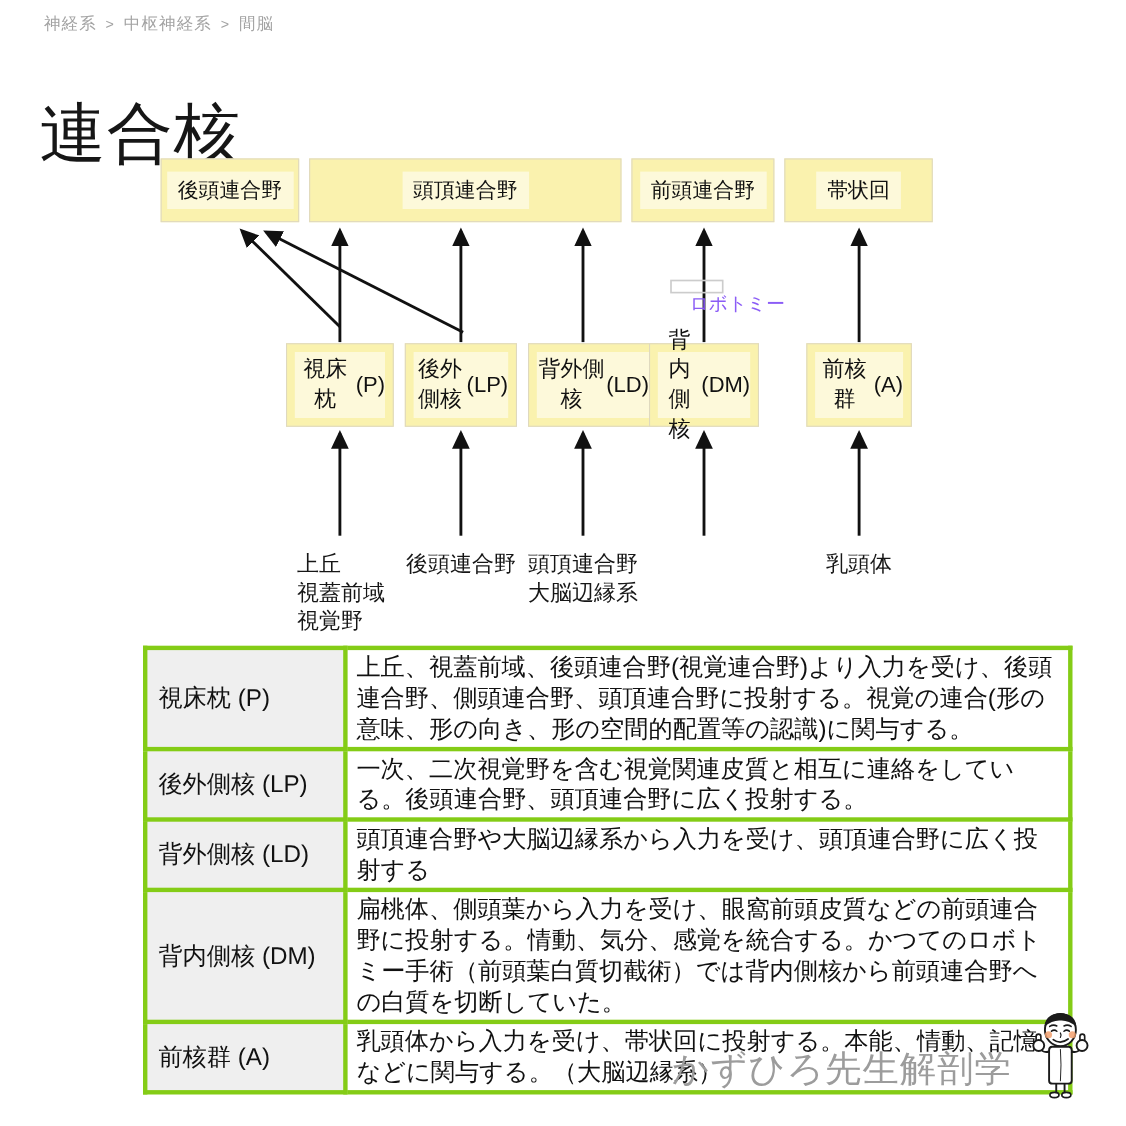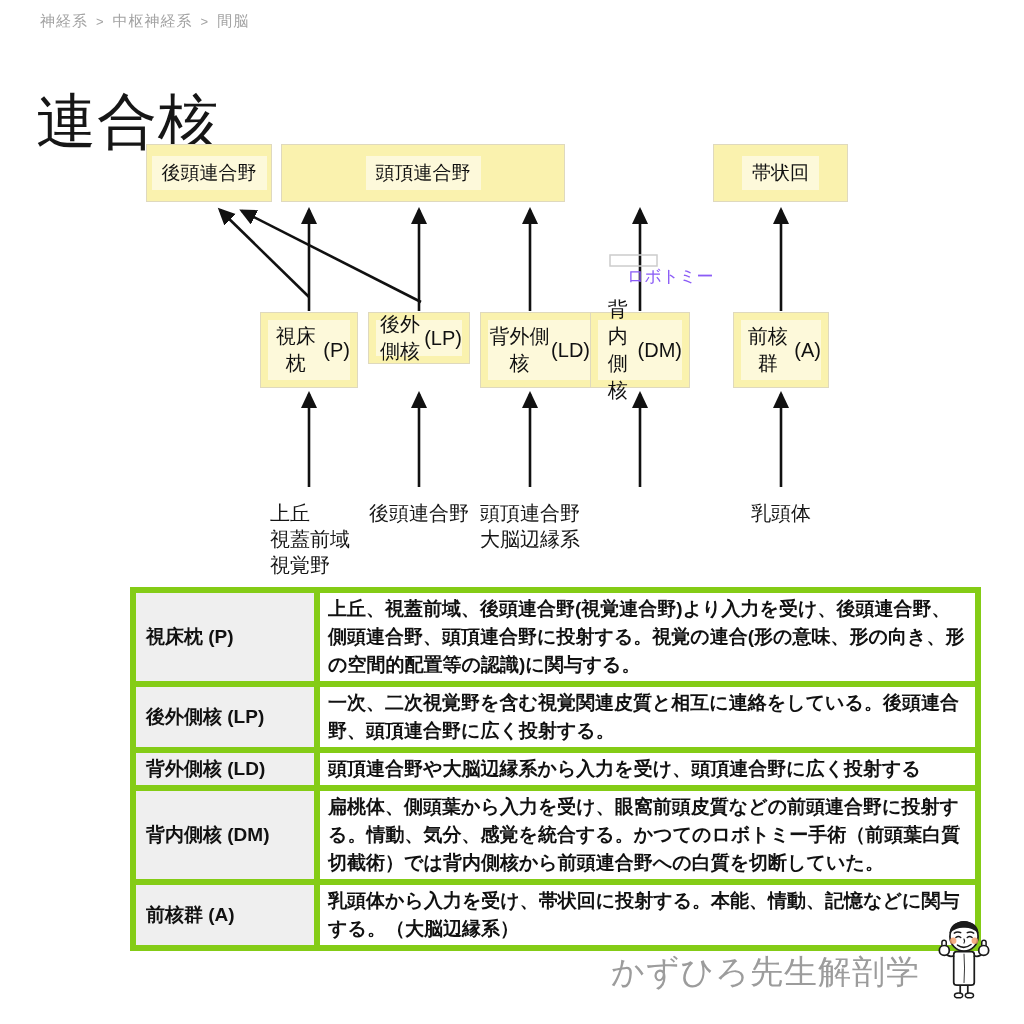--- a/index.html
+++ b/index.html
@@ -22,22 +22,22 @@
     font-size:20px;line-height:27px;text-align:center;}
   
   .arrows{position:absolute;left:0;top:0;width:1024px;height:1024px;pointer-events:none;}
   
   .lobotomy-label{position:absolute;left:627px;top:265px;font-size:17px;color:#8b5cf6;}
   
   .input-label{position:absolute;font-size:20px;line-height:26px;color:#161616;}
   .input-label.centered{text-align:center;}
   
   .info-table{position:absolute;left:130px;top:587px;border-collapse:collapse;table-layout:fixed;}
-  .info-table th,.info-table td{border:6px solid #84cc16;font-size:19px;line-height:28px;
-    font-weight:bold;vertical-align:middle;}
+  .info-table th,.info-table td{border:4px solid #84cc16;font-size:22px;line-height:28px;
+    font-weight:normal;vertical-align:middle;}
   .info-table th{width:148px;background:#efefef;text-align:left;padding:2px 20px 2px 10px;white-space:nowrap;}
   .info-table td{width:639px;padding:2px 8px;text-align:left;}
   
   .brand-text{position:absolute;left:420px;top:950px;width:500px;text-align:right;
     font-size:33px;color:#9c9c9c;letter-spacing:1px;}
   .mascot{position:absolute;left:931px;top:918px;width:66px;height:92px;}
 </style>
 </head>
 <body>
 
@@ -77,33 +77,36 @@
 
     <rect x="610" y="255" width="47" height="11" fill="none" stroke="#cccccc" stroke-width="1.5"></rect>
   </svg>
 
   <div class="ybox" style="left:146px;top:144px;width:126px;height:58px;">
     <span class="inner-strip">後頭連合野</span>
   </div>
   <div class="ybox" style="left:281px;top:144px;width:284px;height:58px;">
     <span class="inner-strip">頭頂連合野</span>
   </div>
+  <div class="ybox" style="left:574px;top:144px;width:130px;height:58px;">
+    <span class="inner-strip">前頭連合野</span>
+  </div>
   <div class="ybox" style="left:713px;top:144px;width:135px;height:58px;">
     <span class="inner-strip">帯状回</span>
   </div>
 
   <div class="lobotomy-label">ロボトミー</div>
 
   <div class="ybox nucleus" style="left:260px;top:312px;width:98px;height:76px;">
     <div class="inner-area">
       <span>視床枕</span>
       <span>(P)</span>
     </div>
   </div>
-  <div class="ybox nucleus" style="left:368px;top:312px;width:102px;height:52px;">
+  <div class="ybox nucleus" style="left:368px;top:312px;width:102px;height:76px;">
     <div class="inner-area">
       <span>後外側核</span>
       <span>(LP)</span>
     </div>
   </div>
   <div class="ybox nucleus" style="left:480px;top:312px;width:118px;height:76px;">
     <div class="inner-area">
       <span>背外側核</span>
       <span>(LD)</span>
     </div>

